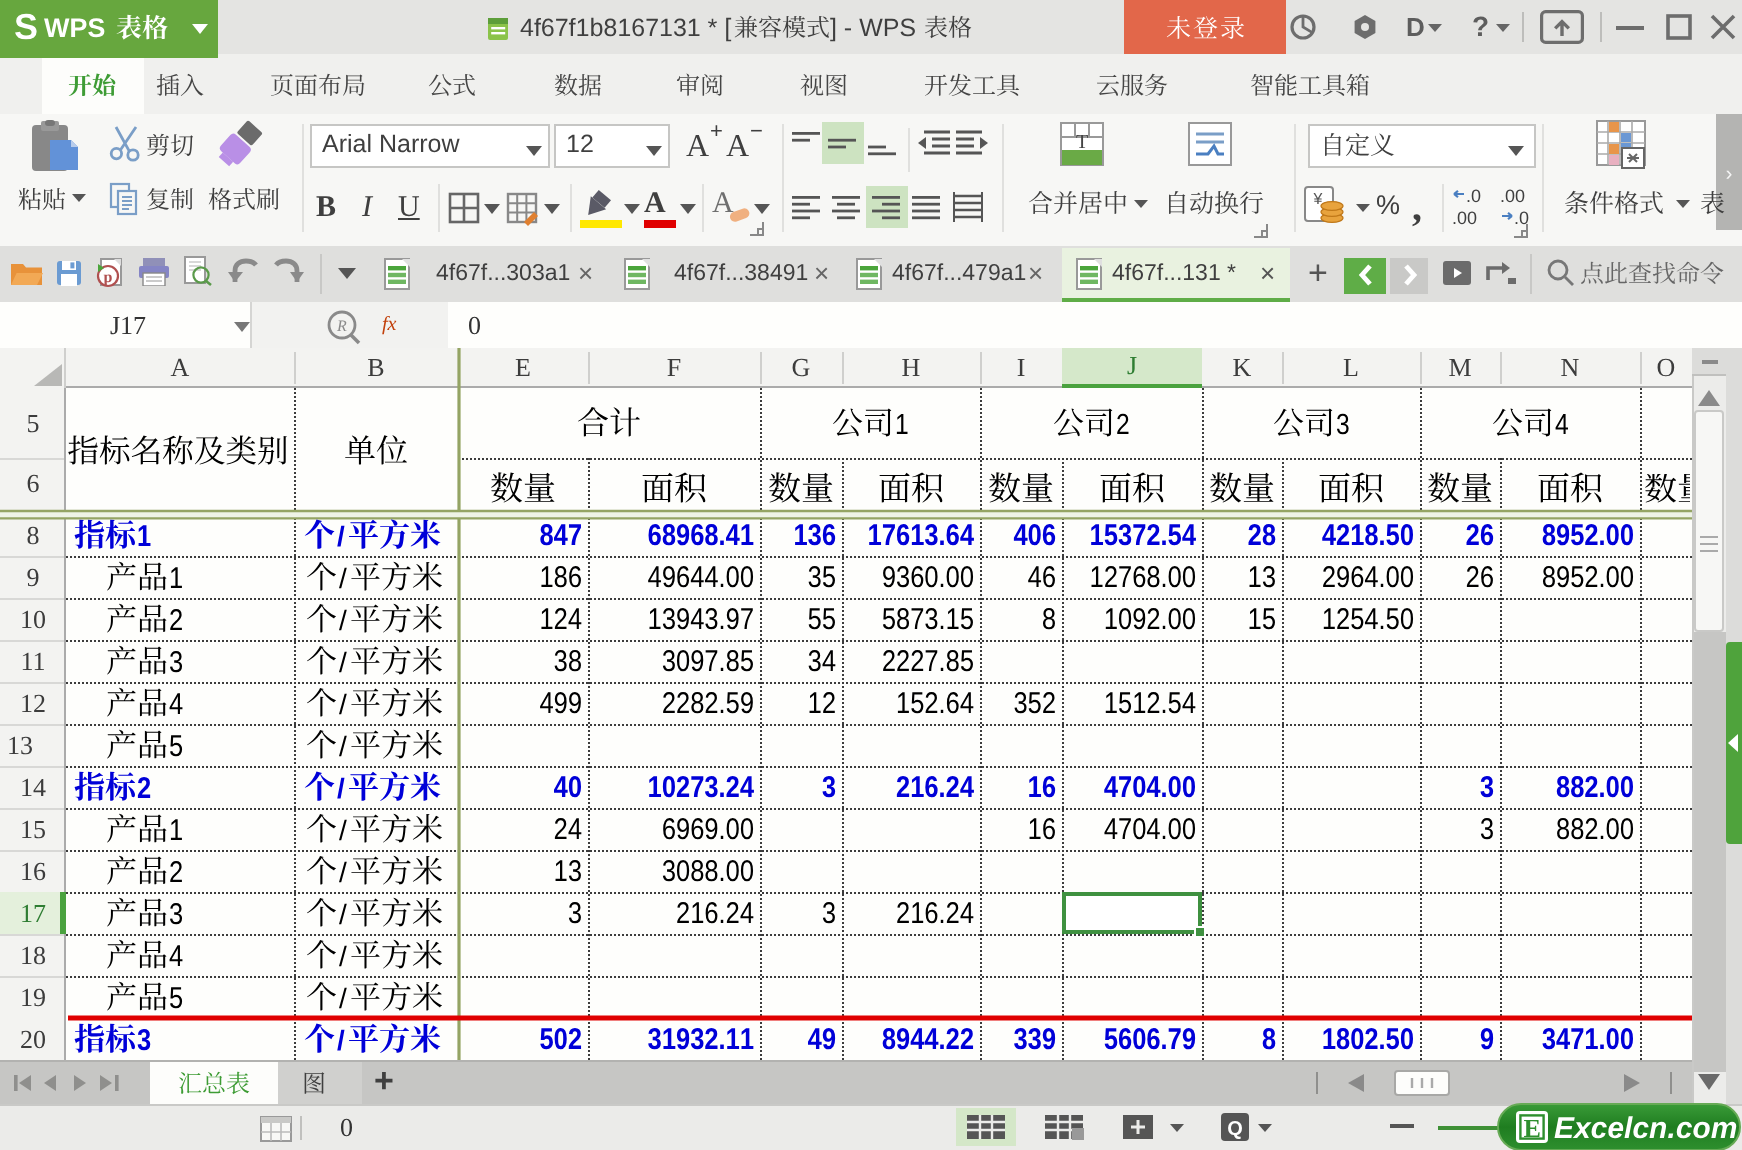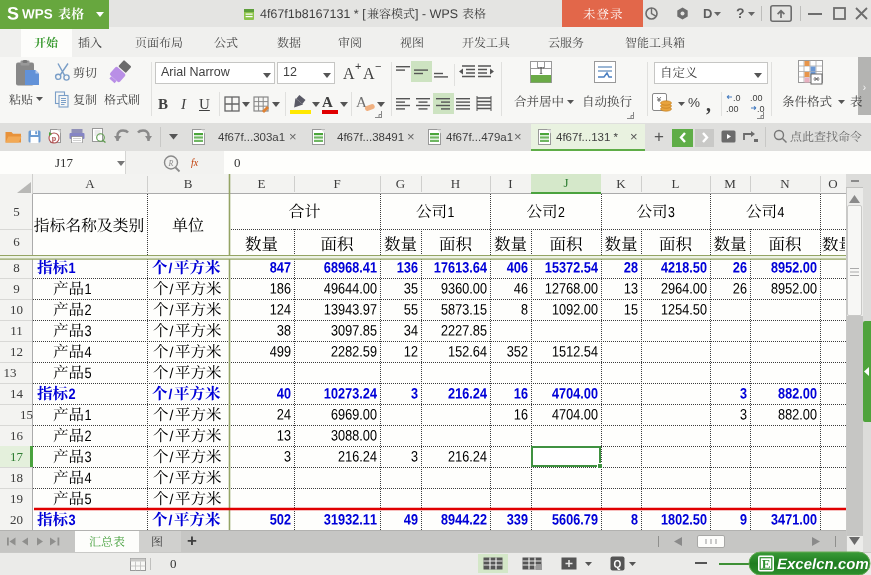--- a/index.html
+++ b/index.html
@@ -434,21 +434,21 @@
     <div style="position:absolute;left:0px;top:299px;width:33px;height:21px;font-family:'Liberation Serif',serif;font-size:13px;color:#3c3c3c;text-align:center;font-weight:normal;line-height:21px;white-space:nowrap;">10</div>
     <div style="position:absolute;left:0px;top:319.5px;width:32px;height:1px;background:#d8d8d6;"></div>
     <div style="position:absolute;left:0px;top:320px;width:33px;height:21px;font-family:'Liberation Serif',serif;font-size:13px;color:#3c3c3c;text-align:center;font-weight:normal;line-height:21px;white-space:nowrap;">11</div>
     <div style="position:absolute;left:0px;top:340.5px;width:32px;height:1px;background:#d8d8d6;"></div>
     <div style="position:absolute;left:0px;top:341px;width:33px;height:21px;font-family:'Liberation Serif',serif;font-size:13px;color:#3c3c3c;text-align:center;font-weight:normal;line-height:21px;white-space:nowrap;">12</div>
     <div style="position:absolute;left:0px;top:361.5px;width:32px;height:1px;background:#d8d8d6;"></div>
     <div style="position:absolute;left:0px;top:362px;width:20px;height:21px;font-family:'Liberation Serif',serif;font-size:13px;color:#3c3c3c;text-align:center;font-weight:normal;line-height:21px;white-space:nowrap;">13</div>
     <div style="position:absolute;left:0px;top:382.5px;width:32px;height:1px;background:#d8d8d6;"></div>
     <div style="position:absolute;left:0px;top:383px;width:33px;height:21px;font-family:'Liberation Serif',serif;font-size:13px;color:#3c3c3c;text-align:center;font-weight:normal;line-height:21px;white-space:nowrap;">14</div>
     <div style="position:absolute;left:0px;top:403.5px;width:32px;height:1px;background:#d8d8d6;"></div>
-    <div style="position:absolute;left:0px;top:404px;width:33px;height:21px;font-family:'Liberation Serif',serif;font-size:13px;color:#3c3c3c;text-align:right;font-weight:normal;line-height:21px;white-space:nowrap;">15</div>
+    <div style="position:absolute;left:0px;top:404px;width:33px;height:21px;font-family:'Liberation Serif',serif;font-size:13px;color:#3c3c3c;text-align:center;font-weight:normal;line-height:21px;white-space:nowrap;">15</div>
     <div style="position:absolute;left:0px;top:424.5px;width:32px;height:1px;background:#d8d8d6;"></div>
     <div style="position:absolute;left:0px;top:425px;width:33px;height:21px;font-family:'Liberation Serif',serif;font-size:13px;color:#3c3c3c;text-align:center;font-weight:normal;line-height:21px;white-space:nowrap;">16</div>
     <div style="position:absolute;left:0px;top:445.5px;width:32px;height:1px;background:#d8d8d6;"></div>
     <div style="position:absolute;left:0px;top:446px;width:33px;height:21px;background:#e4f0dc;"></div>
     <div style="position:absolute;left:30px;top:446px;width:3px;height:21px;background:#4aa23e;"></div>
     <div style="position:absolute;left:0px;top:446px;width:33px;height:21px;font-family:'Liberation Serif',serif;font-size:13px;color:#2e7d32;text-align:center;font-weight:normal;line-height:21px;white-space:nowrap;">17</div>
     <div style="position:absolute;left:0px;top:466.5px;width:32px;height:1px;background:#d8d8d6;"></div>
     <div style="position:absolute;left:0px;top:467px;width:33px;height:21px;font-family:'Liberation Serif',serif;font-size:13px;color:#3c3c3c;text-align:center;font-weight:normal;line-height:21px;white-space:nowrap;">18</div>
     <div style="position:absolute;left:0px;top:487.5px;width:32px;height:1px;background:#d8d8d6;"></div>
     <div style="position:absolute;left:0px;top:488px;width:33px;height:21px;font-family:'Liberation Serif',serif;font-size:13px;color:#3c3c3c;text-align:center;font-weight:normal;line-height:21px;white-space:nowrap;">19</div>

